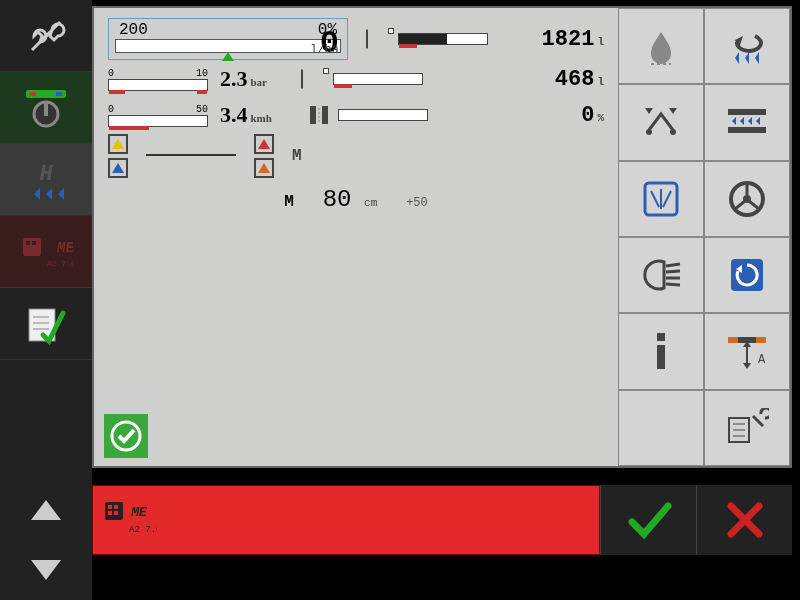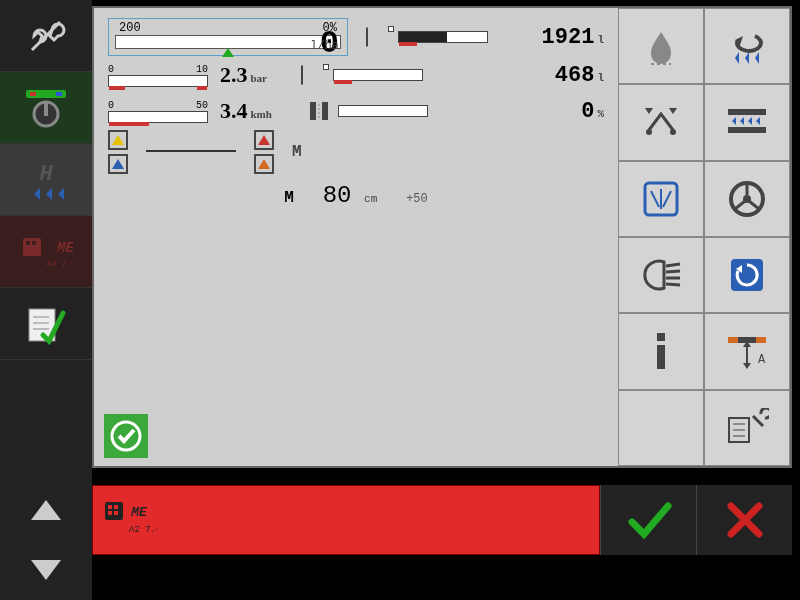--- a/index.html
+++ b/index.html
@@ -66,21 +66,21 @@
   .row { display: flex; align-items: center; margin-bottom: 6px; }
 
   
   .rate-box {
     border: 1.5px solid #5aa0c8;
     padding: 2px 6px 6px 6px;
     display: inline-block;
     position: relative;
     width: 240px;
   }
-  .rate-top { font-size: 12px; display: flex; justify-content: space-between; padding: 0 4px; }
+  .rate-top { font-size: 16px; display: flex; justify-content: space-between; padding: 0 4px; }
   .rate-bar {
     width: 100%; height: 14px;
     border: 1px solid #555; background: #fff;
     position: relative;
   }
   .rate-marker {
     position: absolute; bottom: -9px; left: 50%;
     width: 0; height: 0;
     border-left: 6px solid transparent;
     border-right: 6px solid transparent;
@@ -260,21 +260,21 @@
         <span class="rate-val">0</span>
         <span class="rate-unit">l/ha</span>
       </div>
       <div class="hstack" style="margin-left:18px">
         <span class="tank"><span class="body"></span><span class="cap"></span></span>
         <div class="prog">
             <div class="fill" style="width:55%"></div>
             <div class="red" style="width:18px"></div>
           </div>
       </div>
-      <span class="num-rt"><span>1921</span><span class="unit-sm">l</span></span>
+      <span class="num-rt"><span>1821</span><span class="unit-sm">l</span></span>
     </div>
 
     <div class="row">
       <div class="gauge">
         <div class="gauge-top">
             <span>0</span>
             <span>10</span>
           </div>
         <div class="gauge-bar">
             <div class="zone" style="left:0;width:16px"></div>

